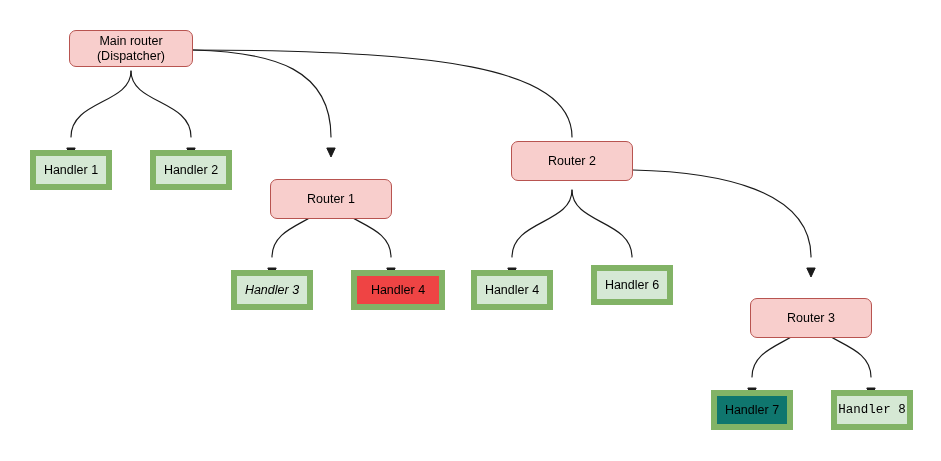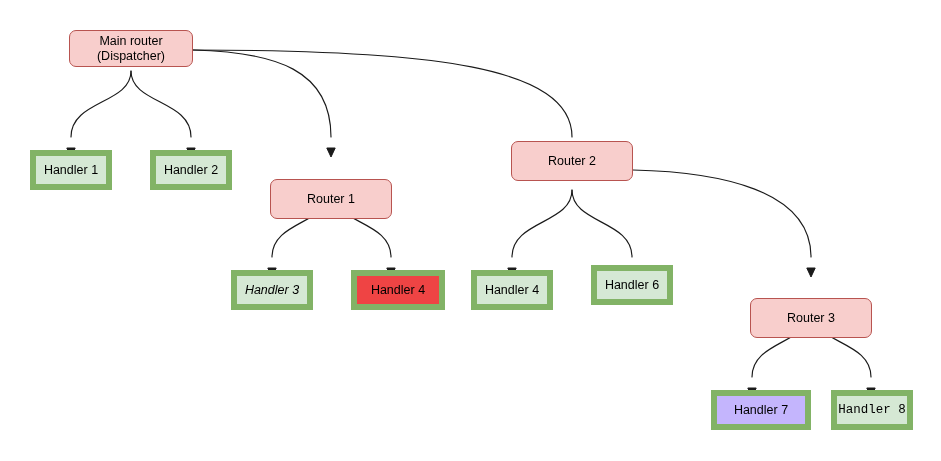--- a/index.html
+++ b/index.html
@@ -103,17 +103,17 @@
 (Dispatcher)</span></div>
       <div class="node-box node-handler" style="left: 30px; top: 150px; width: 82px; height: 40px; background: rgb(213, 232, 212); border-color: rgb(130, 179, 102); color: rgb(0, 0, 0);"><span>Handler 1</span></div>
       <div class="node-box node-handler" style="left: 150px; top: 150px; width: 82px; height: 40px; background: rgb(213, 232, 212); border-color: rgb(130, 179, 102); color: rgb(0, 0, 0);"><span>Handler 2</span></div>
       <div class="node-box node-router" style="left: 270px; top: 144px; width: 122px; height: 40px; background: rgb(248, 206, 204); border-color: rgb(184, 84, 80); color: rgb(0, 0, 0); margin-top: 35px;"><span>Router 1</span></div>
       <div class="node-box node-router" style="left: 511px; top: 141px; width: 122px; height: 40px; background: rgb(248, 206, 204); border-color: rgb(184, 84, 80); color: rgb(0, 0, 0);"><span>Router 2</span></div>
       <div class="node-box node-handler" style="left: 231px; top: 270px; width: 82px; height: 40px; background: rgb(213, 232, 212); border-color: rgb(130, 179, 102); color: rgb(0, 0, 0); font-style: italic;"><span>Handler 3</span></div>
       <div class="node-box node-handler" style="left: 351px; top: 270px; width: 94px; height: 40px; background: #ef4444; border-color: rgb(130, 179, 102); color: rgb(0, 0, 0);"><span>Handler 4</span></div>
       <div class="node-box node-handler" style="left: 471px; top: 270px; width: 82px; height: 40px; background: rgb(213, 232, 212); border-color: rgb(130, 179, 102); color: rgb(0, 0, 0);"><span>Handler 4</span></div>
       <div class="node-box node-handler" style="left: 591px; top: 256px; width: 82px; height: 40px; background: rgb(213, 232, 212); border-color: rgb(130, 179, 102); color: rgb(0, 0, 0); margin-top: 9px;"><span>Handler 6</span></div>
       <div class="node-box node-router" style="left: 750px; top: 270px; width: 122px; height: 40px; background: rgb(248, 206, 204); border-color: rgb(184, 84, 80); color: rgb(0, 0, 0); margin-top: 28px;"><span>Router 3</span></div>
-      <div class="node-box node-handler" style="left: 711px; top: 390px; width: 100px; height: 40px; background: #c4b5fd; border-color: rgb(130, 179, 102); color: rgb(0, 0, 0);"><span>Handler 7</span></div>
+      <div class="node-box node-handler" style="left: 711px; top: 390px; width: 82px; height: 40px; background: #0f766e; border-color: rgb(130, 179, 102); color: rgb(0, 0, 0);"><span>Handler 7</span></div>
       <div class="node-box node-handler" style="left: 831px; top: 390px; width: 82px; height: 40px; background: rgb(213, 232, 212); border-color: rgb(130, 179, 102); color: rgb(0, 0, 0); font-family: Liberation Mono, monospace;"><span>Handler 8</span></div>
     </div>
 
 </div>
 
 </body></html>

